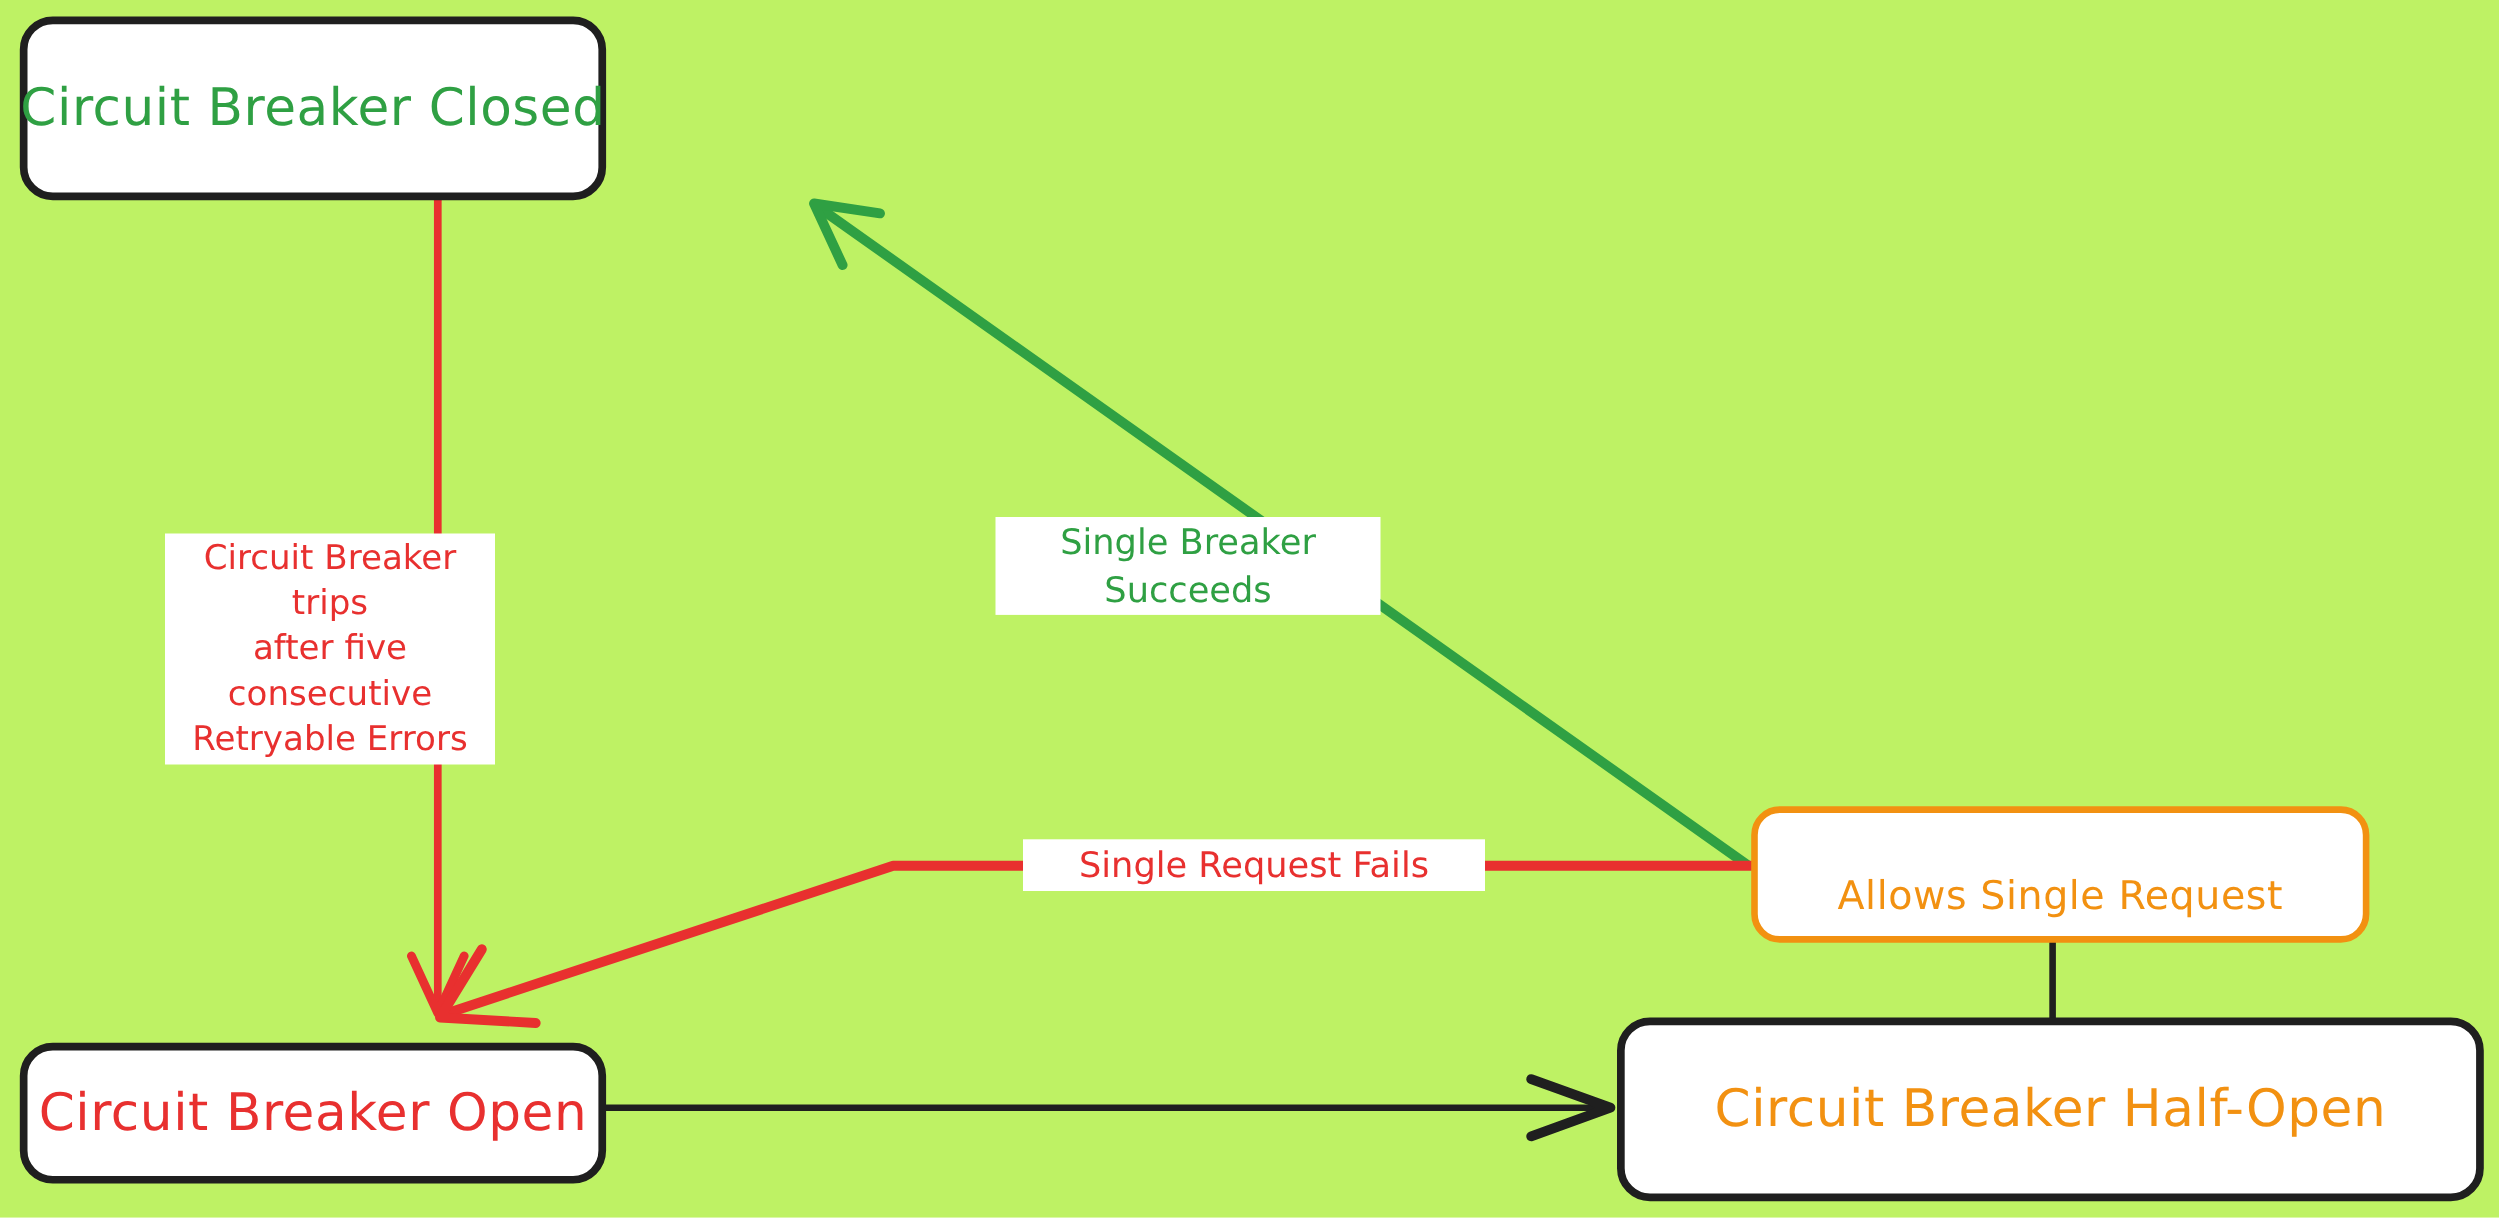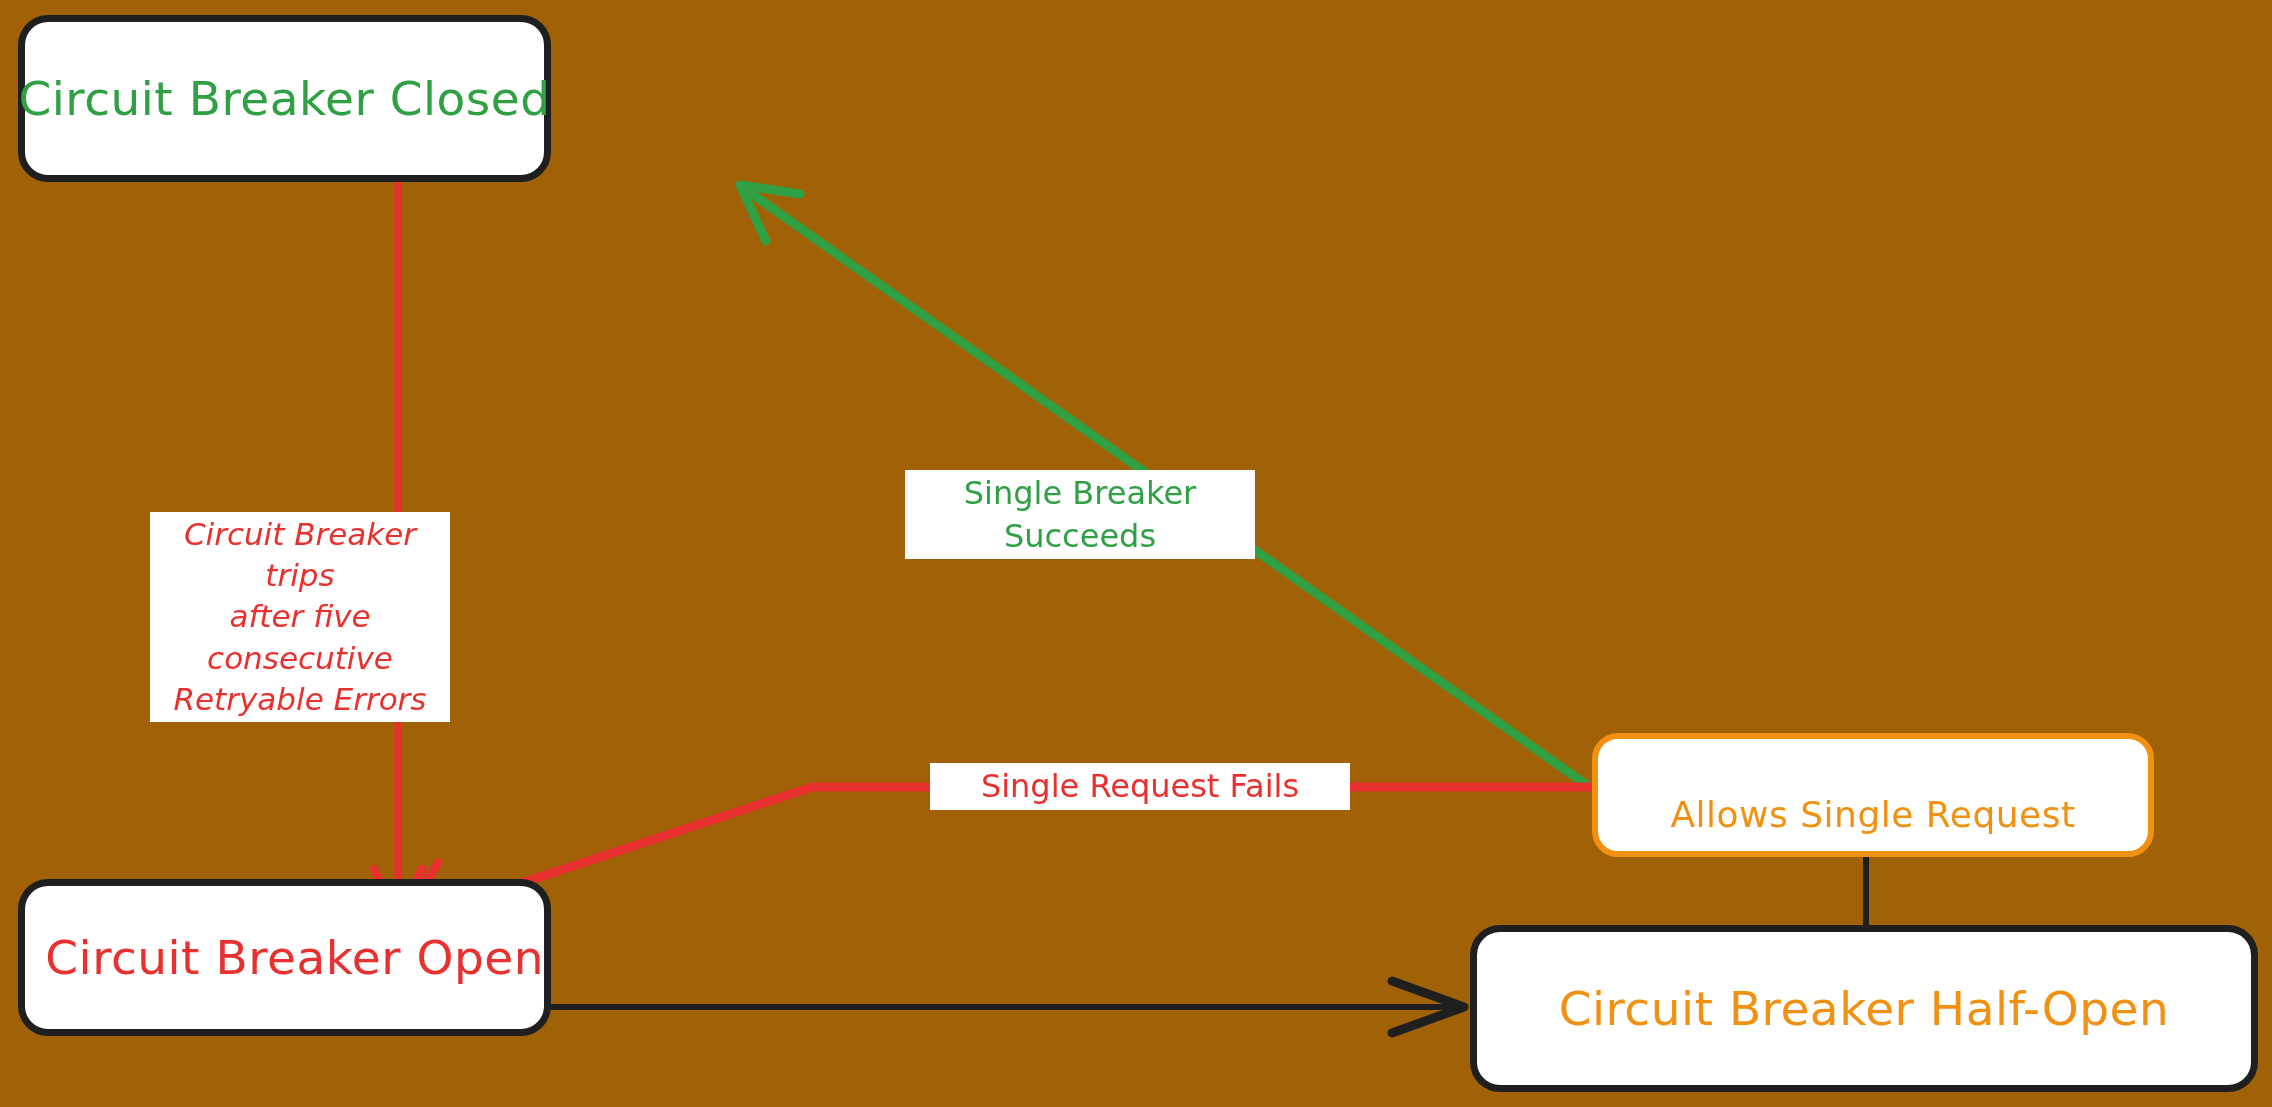--- a/index.html
+++ b/index.html
@@ -8,21 +8,21 @@
     padding: 0;
     background: #ffffff;
   }
   body {
     font-family: "DejaVu Sans", sans-serif;
   }
   #canvas {
     position: relative;
     width: 2272px;
     height: 1107px;
-    background: #a16207;
+    background: #bef264;
     overflow: hidden;
   }
   #edges {
     position: absolute;
     left: 0;
     top: 0;
     width: 2272px;
     height: 1107px;
     pointer-events: none;
   }
@@ -50,21 +50,21 @@
   }
   .node-label {
     font-family: "DejaVu Sans", sans-serif;
     font-weight: 400;
     letter-spacing: 0.5px;
     white-space: nowrap;
     line-height: 1.1;
   }
 
   #node-closed    { left: 18px;   top: 15px;   width: 533px; height: 167px; }
-  #node-open      { left: 18px;   top: 879px;  width: 533px; height: 157px; justify-content: flex-end; }
+  #node-open      { left: 18px;   top: 948px;  width: 533px; height: 128px; }
   #node-halfopen  { left: 1470px; top: 925px;  width: 788px; height: 167px; }
   #node-allows    { left: 1592px; top: 733px;  width: 562px; height: 124px; }
 
   #label-closed   { font-size: 47px; color: #2fa043; }
   #label-open     { font-size: 47px; color: #e8302f; }
   #label-halfopen { font-size: 47px; color: #f29111; }
   #label-allows   { font-size: 36px; color: #f29111; margin-top: 39px; }
 
   
   .edge-label {
@@ -72,25 +72,24 @@
     font-family: "DejaVu Sans", sans-serif;
     text-align: center;
     line-height: 1.33;
     white-space: pre-line;
     background: #ffffff;
     padding: 2px 8px;
     box-sizing: border-box;
   }
   #edgelabel-trips {
     left: 150px;
-    top: 512px;
+    top: 485px;
     width: 300px;
     font-size: 31px;
     color: #e8302f;
-    font-style: italic;
   }
   #edgelabel-succeeds {
     left: 905px;
     top: 470px;
     width: 350px;
     font-size: 32px;
     color: #2fa043;
   }
   #edgelabel-fails {
     left: 930px;

